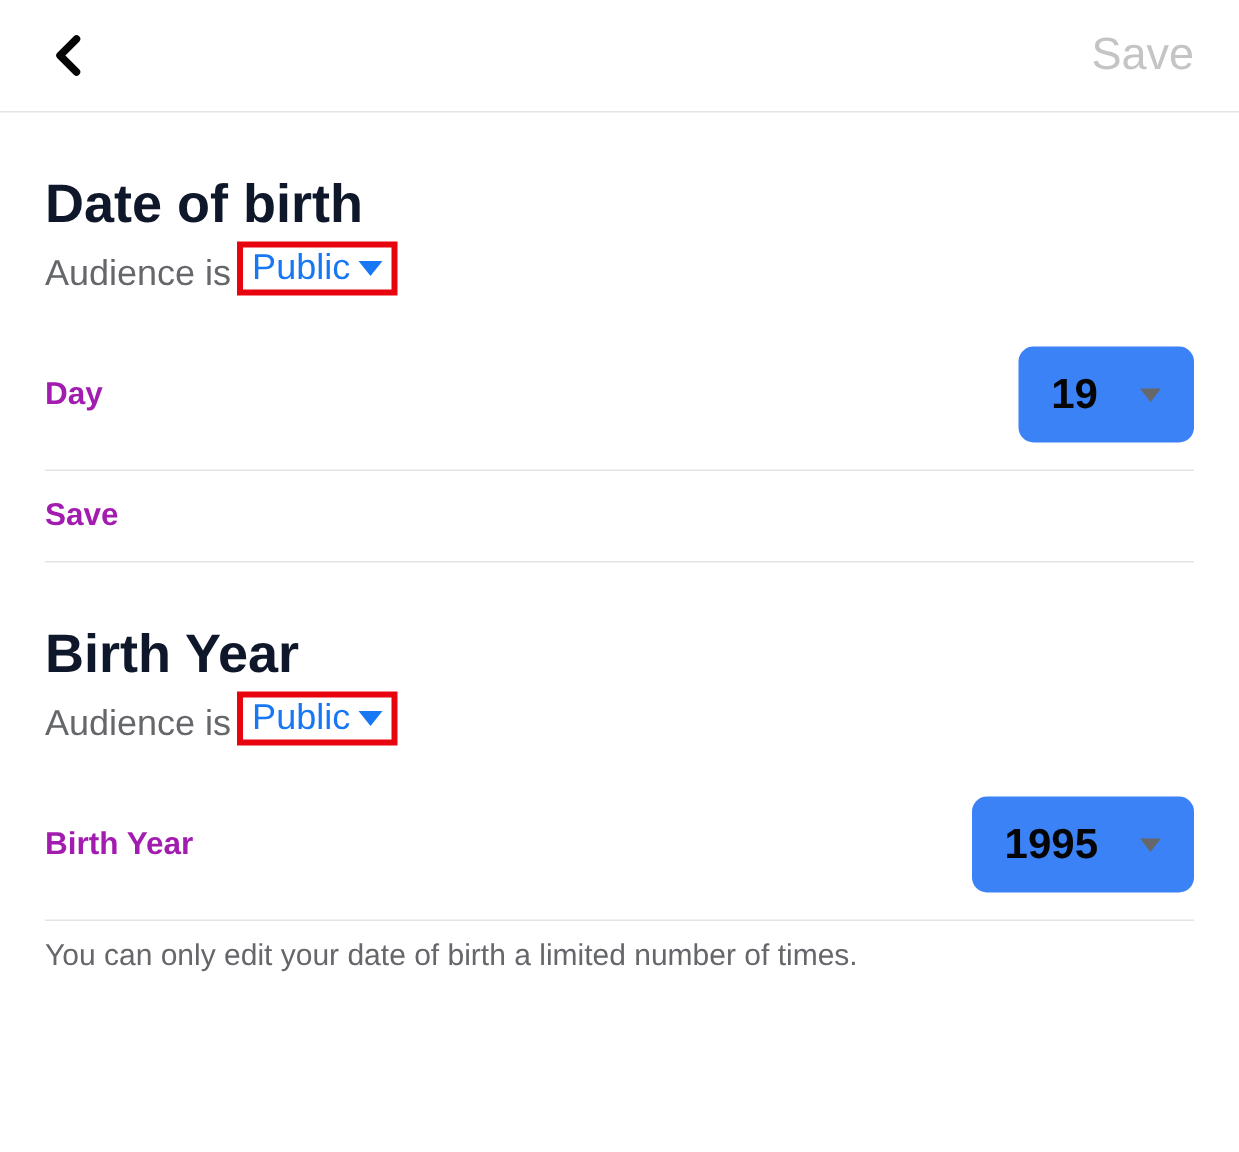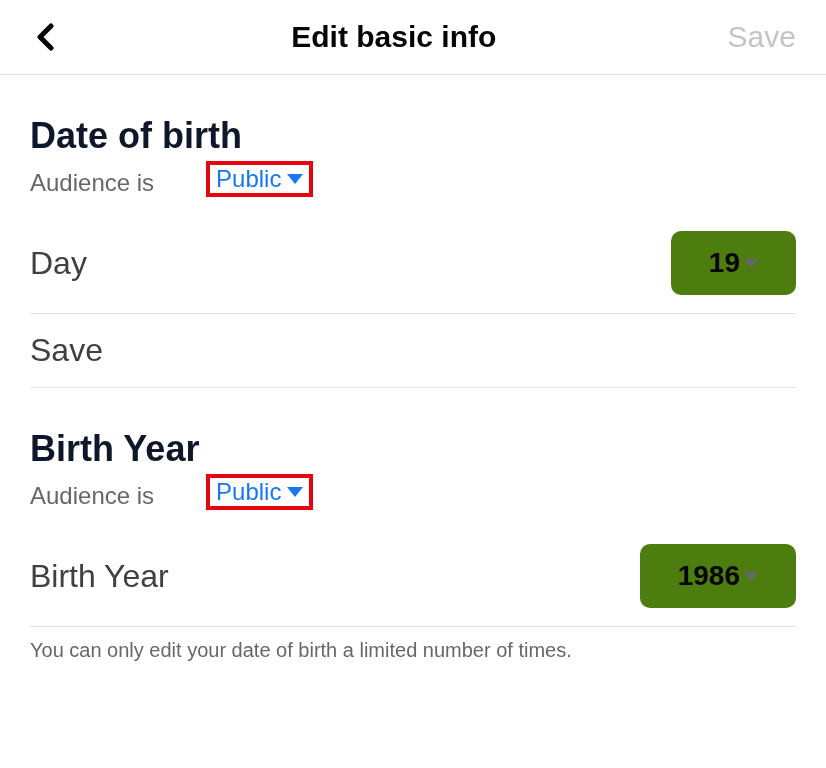--- a/index.html
+++ b/index.html
@@ -61,52 +61,51 @@
     .audience-label {
       color: #65676b;
     }
     .audience-selector {
       display: inline-flex;
       align-items: center;
       gap: 6px;
       border: 4px solid #e7040f;
       padding: 0 6px;
       cursor: pointer;
-      margin-left: 48px;
     }
     .audience-value {
       color: #1877f2;
       font-weight: 400;
     }
     .caret-down-icon {
       width: 0;
       height: 0;
       border-left: 8px solid transparent;
       border-right: 8px solid transparent;
       border-top: 10px solid #1877f2;
     }
     .field-row {
       display: flex;
       align-items: center;
       justify-content: space-between;
       padding: 18px 0;
       border-bottom: 1px solid #e4e4e4;
     }
     .field-label {
-      font-size: 32px;
-      font-weight: 400;
-      color: #404040;
+      font-size: 21px;
+      font-weight: 700;
+      color: #a21caf;
     }
     .dropdown {
-      background: #4d7c0f;
+      background: #3b82f6;
       border-radius: 10px;
-      padding: 16px 38px;
+      padding: 16px 22px;
       display: flex;
       align-items: center;
-      gap: 4px;
+      gap: 28px;
       cursor: pointer;
     }
     .dropdown-value {
       font-size: 28px;
       font-weight: 600;
       color: #050505;
     }
     .dropdown-caret {
       width: 0;
       height: 0;
@@ -127,21 +126,20 @@
   </style>
 </head>
 <body>
 
 <div class="header">
   <div class="back-button">
     <svg width="18" height="28" viewBox="0 0 18 28" fill="none">
       <path d="M15 3 L4 14 L15 25" stroke="#050505" stroke-width="5" stroke-linecap="round" stroke-linejoin="round"></path>
     </svg>
   </div>
-  <div class="header-title">Edit basic info</div>
   <div class="save-button">Save</div>
 </div>
 
 <div class="section">
   <div class="section-title">Date of birth</div>
   <div class="audience-row">
     <span class="audience-label">Audience is</span>
     <span class="audience-selector">
       <span class="audience-value">Public</span>
       <span class="caret-down-icon"></span>
@@ -167,21 +165,21 @@
     <span class="audience-label">Audience is</span>
     <span class="audience-selector">
       <span class="audience-value">Public</span>
       <span class="caret-down-icon"></span>
     </span>
   </div>
 
   <div class="field-row">
     <div class="field-label">Birth Year</div>
     <div class="dropdown">
-      <span class="dropdown-value">1986</span>
+      <span class="dropdown-value">1995</span>
       <span class="dropdown-caret"></span>
     </div>
   </div>
 </div>
 
 <div class="note">
   <span>You can only edit your date of birth a limited number of times.</span>
   <br>
 </div>
 

